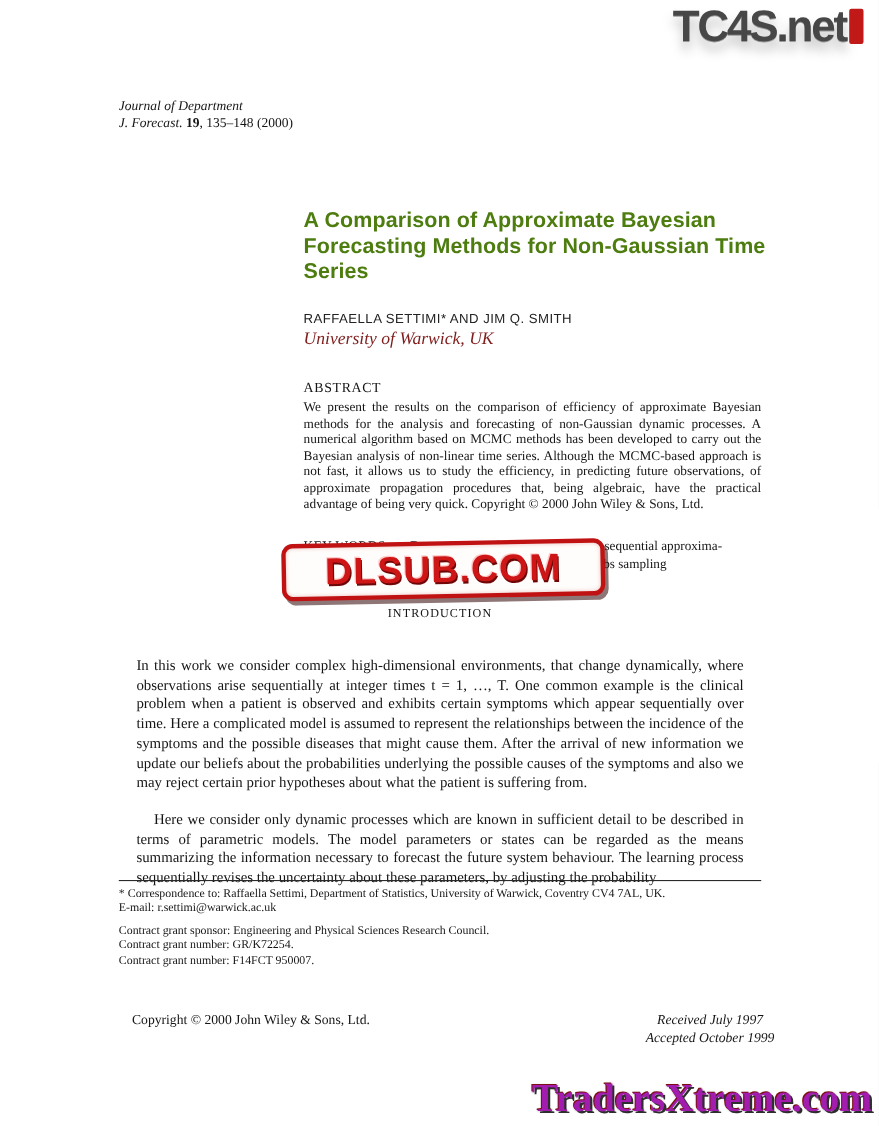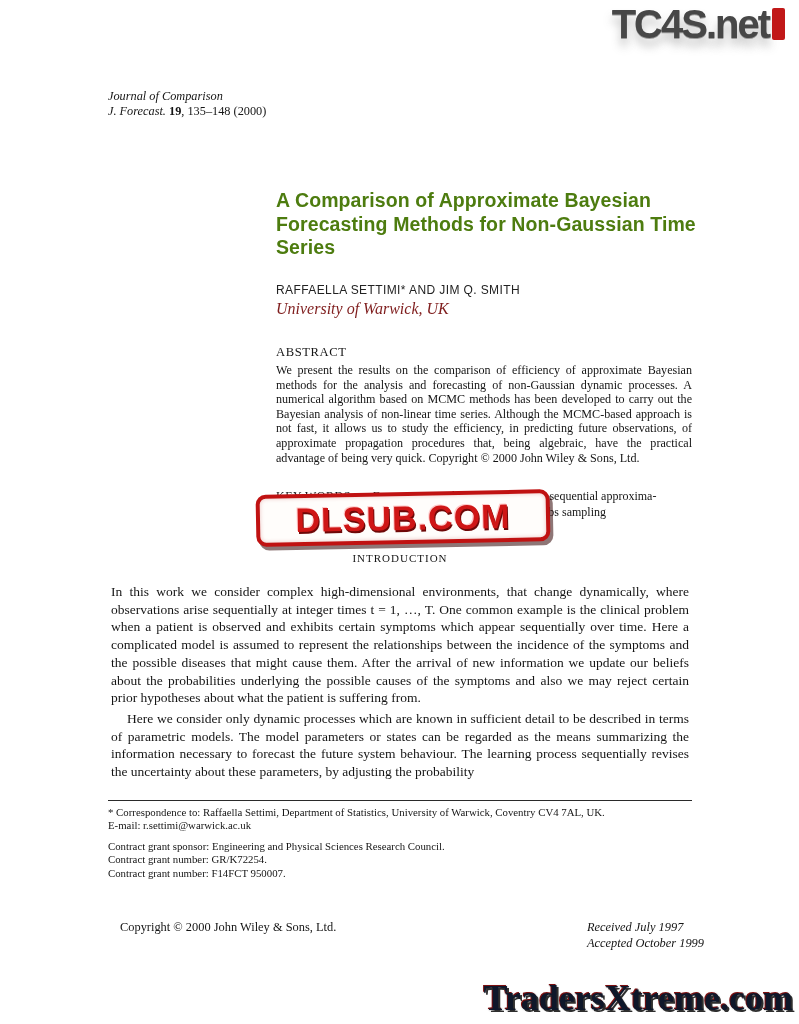--- a/index.html
+++ b/index.html
@@ -58,55 +58,55 @@
     font-family:"Liberation Sans",sans-serif;font-weight:bold;font-size:34px;
     color:#cf1616;letter-spacing:1px;line-height:1;
     text-shadow:1px 2px 0 #6e0808, -1px -1px 0 #ffc9c9;
   }
   
   .intro-head{
     position:absolute;left:108px;top:552px;width:584px;text-align:center;
     font-size:11px;letter-spacing:1px;
   }
   .bodytext{position:absolute;left:108px;top:580px;width:584px;}
-  .bodytext p{margin:3px;font-size:13.5px;line-height:17.7px;text-align:justify;}
+  .bodytext p{margin:16px;font-size:13.5px;line-height:17.7px;text-align:justify;}
   .bodytext p.p2{text-indent:16px;}
   
   .fn-rule{position:absolute;left:108px;top:800px;width:584px;border-top:1px solid #2a2a2a;}
   .footnotes{position:absolute;left:108px;top:806px;width:584px;font-size:10.8px;line-height:13.4px;}
   .footnotes .just{text-align:justify;}
   .fn-gap{height:7px;}
   
   .foot-row{
     position:absolute;left:120px;top:892px;width:584px;
     display:flex;justify-content:space-between;align-items:flex-start;
     font-size:12.4px;
     margin-top:28px;
   }
-  .dates{font-style:italic;text-align:left;line-height:15.5px;}
+  .dates{font-style:italic;text-align:center;line-height:15.5px;}
   
   .wm-bottom{
     position:absolute;right:6px;bottom:8px;
     font-family:"Liberation Serif",serif;font-weight:bold;font-size:36px;line-height:1;
-    color:#0f172a;letter-spacing:0px;
+    color:#a21caf;letter-spacing:0px;
     text-shadow:2px 2px 0 #2e2e2e, -1px -1px 0 #7c0f0f, 0 0 2px rgba(0,0,0,.4);
   }
 </style>
 </head>
 <body>
 
 <div class="page">
 
   <div class="wm-top">
     <span class="wm-top-text">TC4S.net</span>
     <span class="wm-top-accent"></span>
   </div>
 
   <div class="journal-head">
-    <div class="j-name">Journal of Comparison</div>
+    <div class="j-name">Journal of Department</div>
     <div class="j-cite">
       <span class="it">J. Forecast. </span><span class="bold">19</span><span>, 135–148 (2000)</span>
     </div>
   </div>
 
   <h1 class="title">A Comparison of Approximate Bayesian Forecasting Methods for Non-Gaussian Time Series</h1>
   <div class="authors">RAFFAELLA SETTIMI* AND JIM Q. SMITH</div>
   <div class="affil">University of Warwick, UK</div>
 
   <div class="abs-head">ABSTRACT</div>

